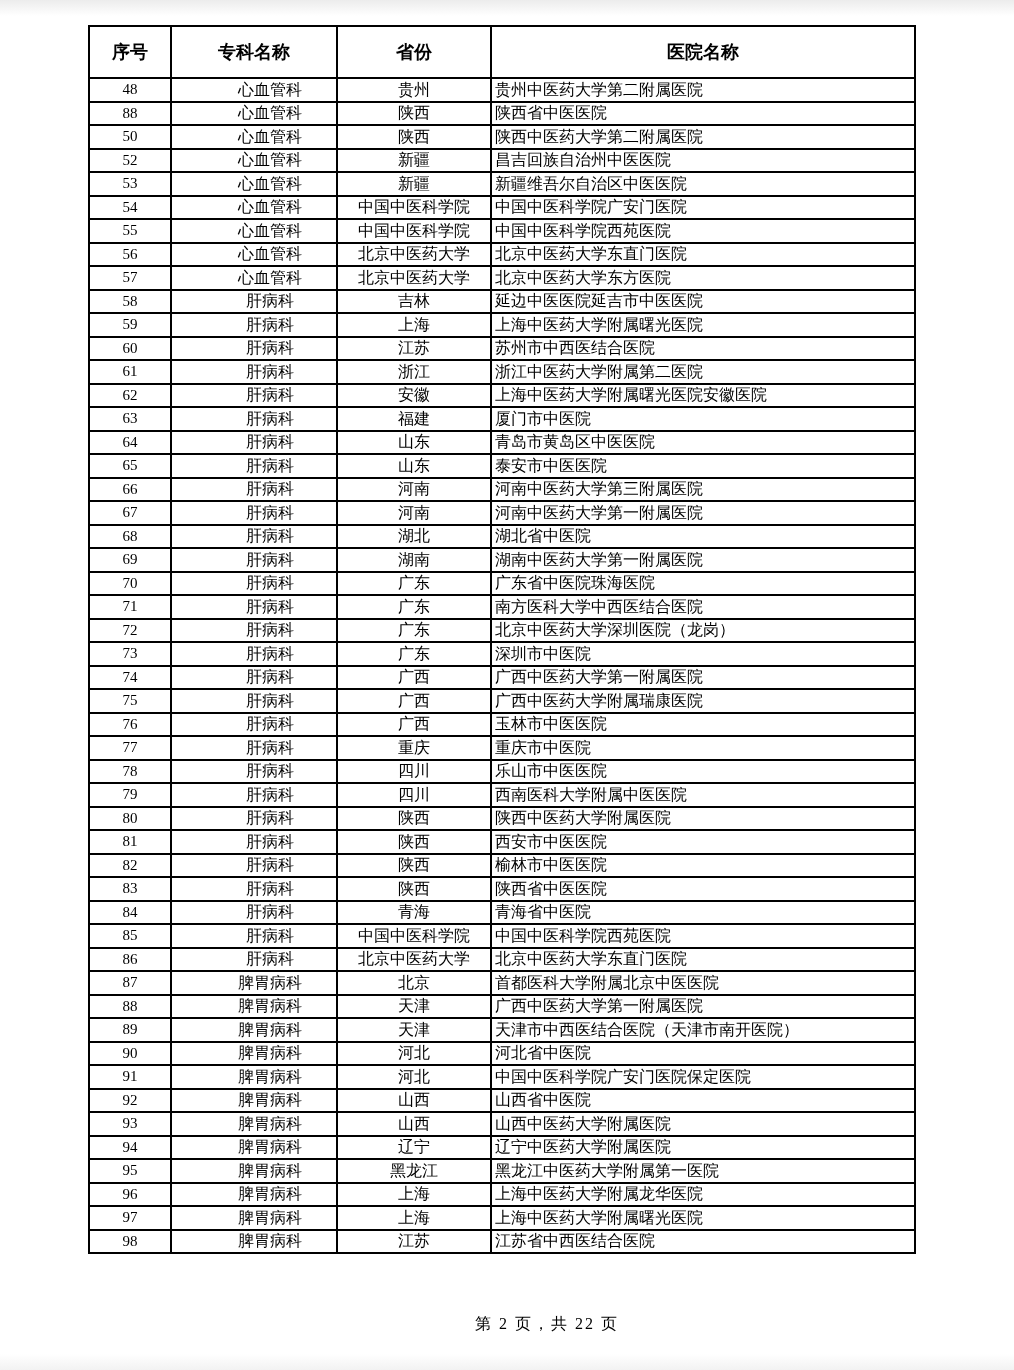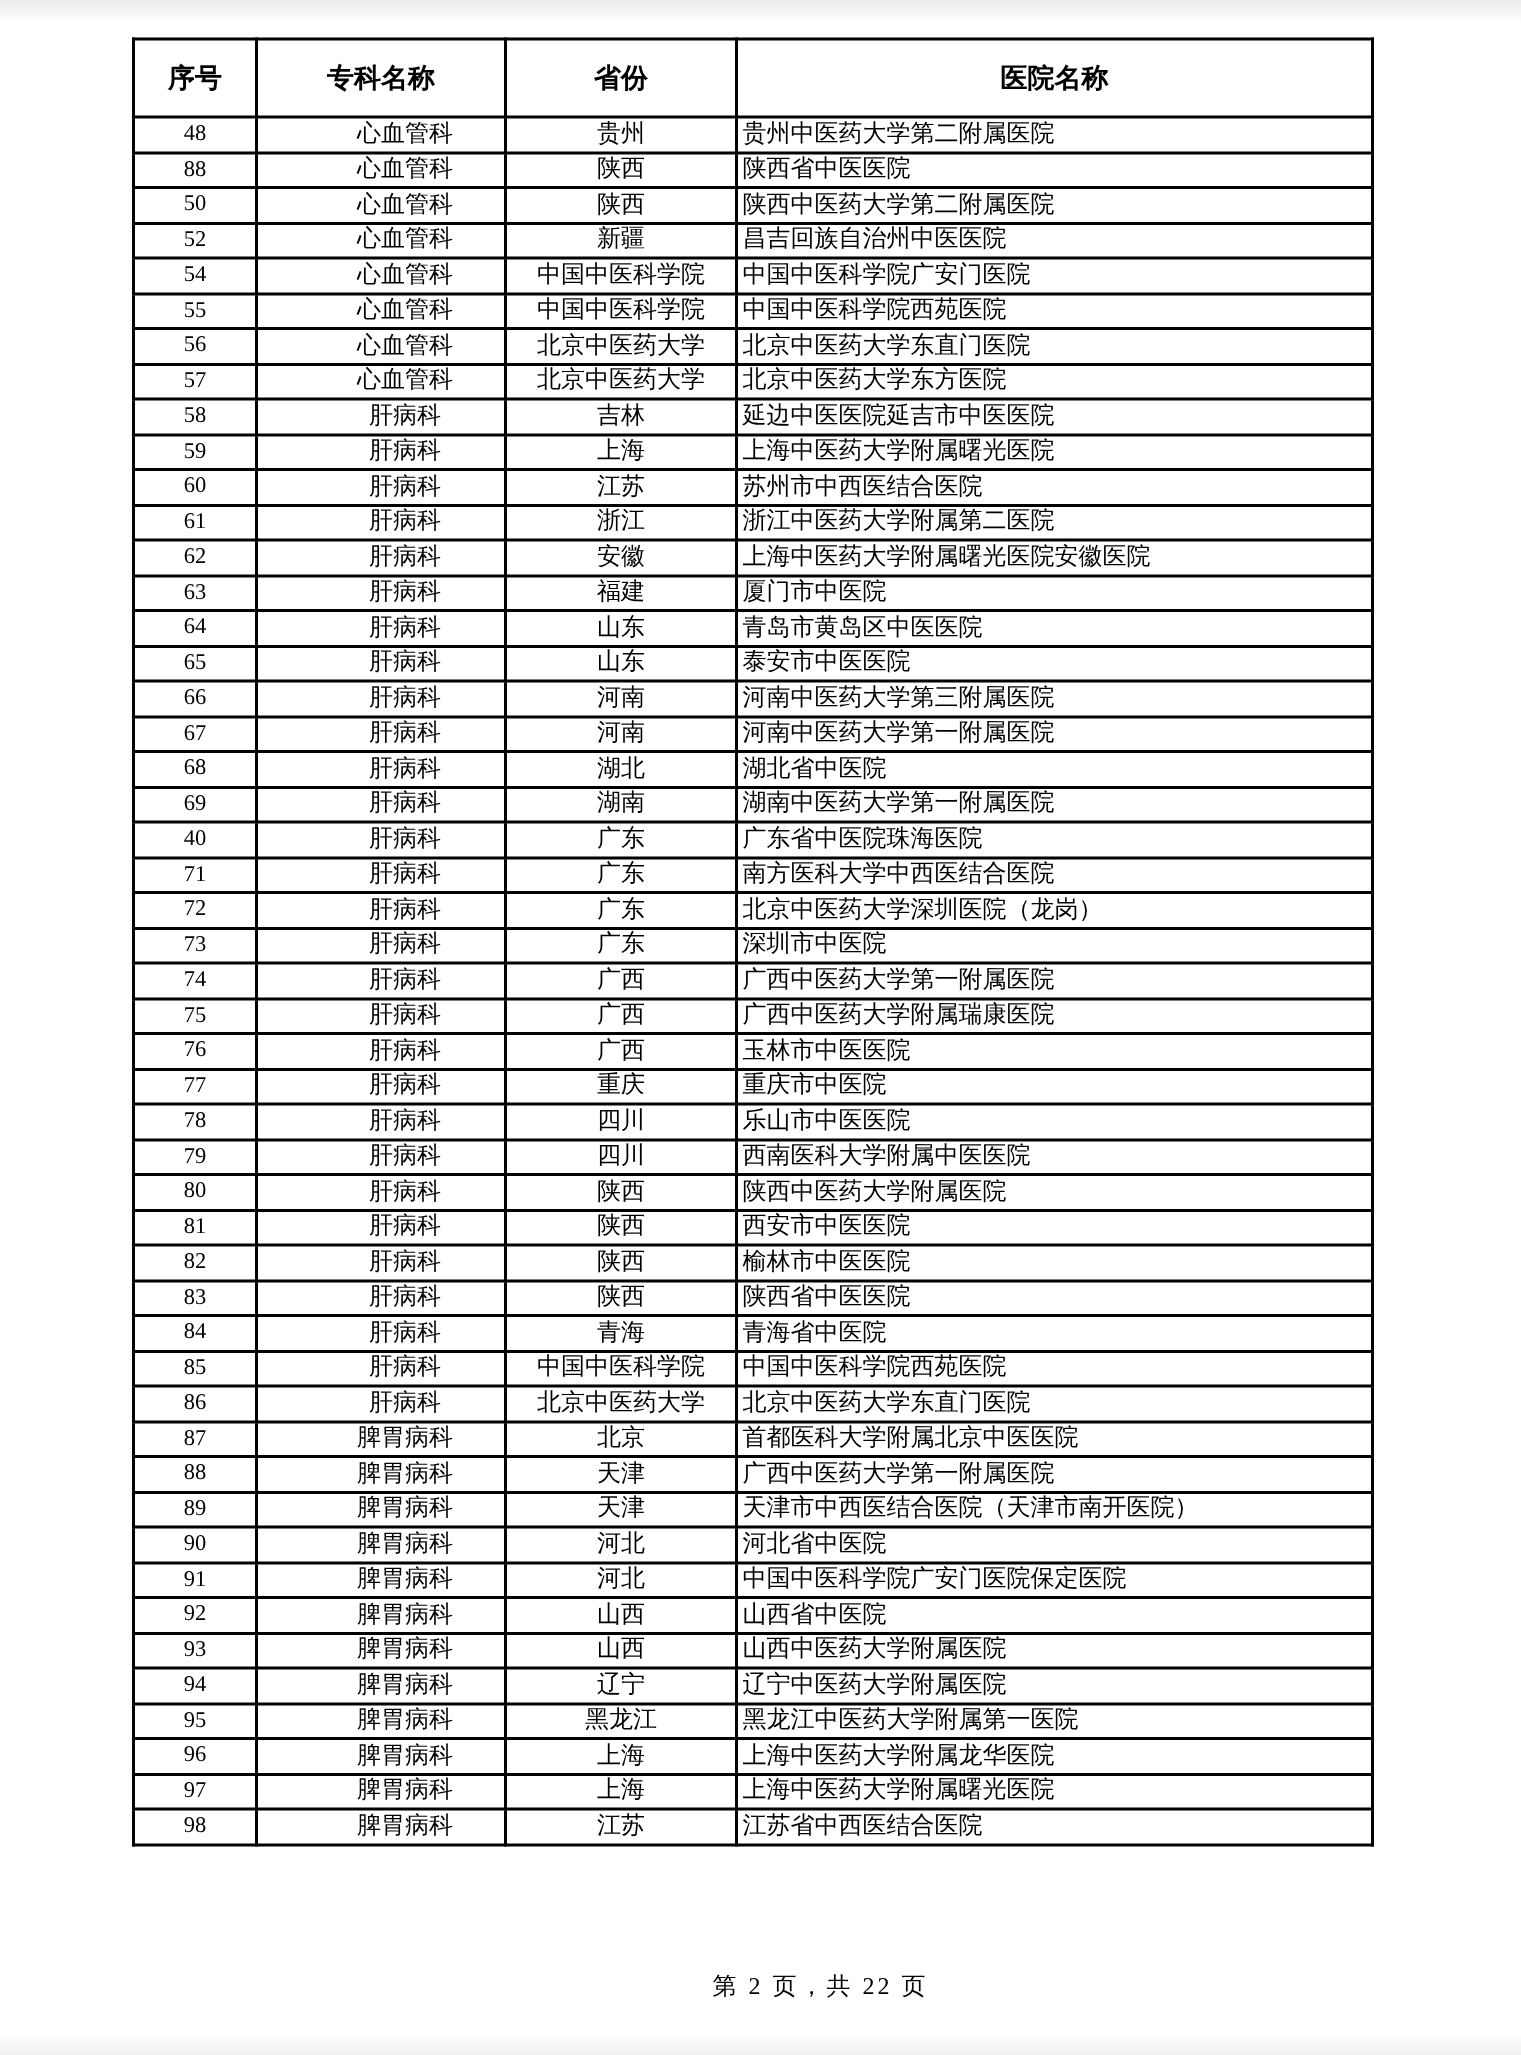--- a/index.html
+++ b/index.html
@@ -90,20 +90,26 @@
         <td class="c-prov">陕西</td>
         <td class="c-hosp">陕西中医药大学第二附属医院</td>
       </tr>
       <tr>
         <td class="c-index">52</td>
         <td class="c-spec">心血管科</td>
         <td class="c-prov">新疆</td>
         <td class="c-hosp">昌吉回族自治州中医医院</td>
       </tr>
       <tr>
+        <td class="c-index">53</td>
+        <td class="c-spec">心血管科</td>
+        <td class="c-prov">新疆</td>
+        <td class="c-hosp">新疆维吾尔自治区中医医院</td>
+      </tr>
+      <tr>
         <td class="c-index">54</td>
         <td class="c-spec">心血管科</td>
         <td class="c-prov">中国中医科学院</td>
         <td class="c-hosp">中国中医科学院广安门医院</td>
       </tr>
       <tr>
         <td class="c-index">55</td>
         <td class="c-spec">心血管科</td>
         <td class="c-prov">中国中医科学院</td>
         <td class="c-hosp">中国中医科学院西苑医院</td>
@@ -186,21 +192,21 @@
         <td class="c-prov">湖北</td>
         <td class="c-hosp">湖北省中医院</td>
       </tr>
       <tr>
         <td class="c-index">69</td>
         <td class="c-spec">肝病科</td>
         <td class="c-prov">湖南</td>
         <td class="c-hosp">湖南中医药大学第一附属医院</td>
       </tr>
       <tr>
-        <td class="c-index">40</td>
+        <td class="c-index">70</td>
         <td class="c-spec">肝病科</td>
         <td class="c-prov">广东</td>
         <td class="c-hosp">广东省中医院珠海医院</td>
       </tr>
       <tr>
         <td class="c-index">71</td>
         <td class="c-spec">肝病科</td>
         <td class="c-prov">广东</td>
         <td class="c-hosp">南方医科大学中西医结合医院</td>
       </tr>

